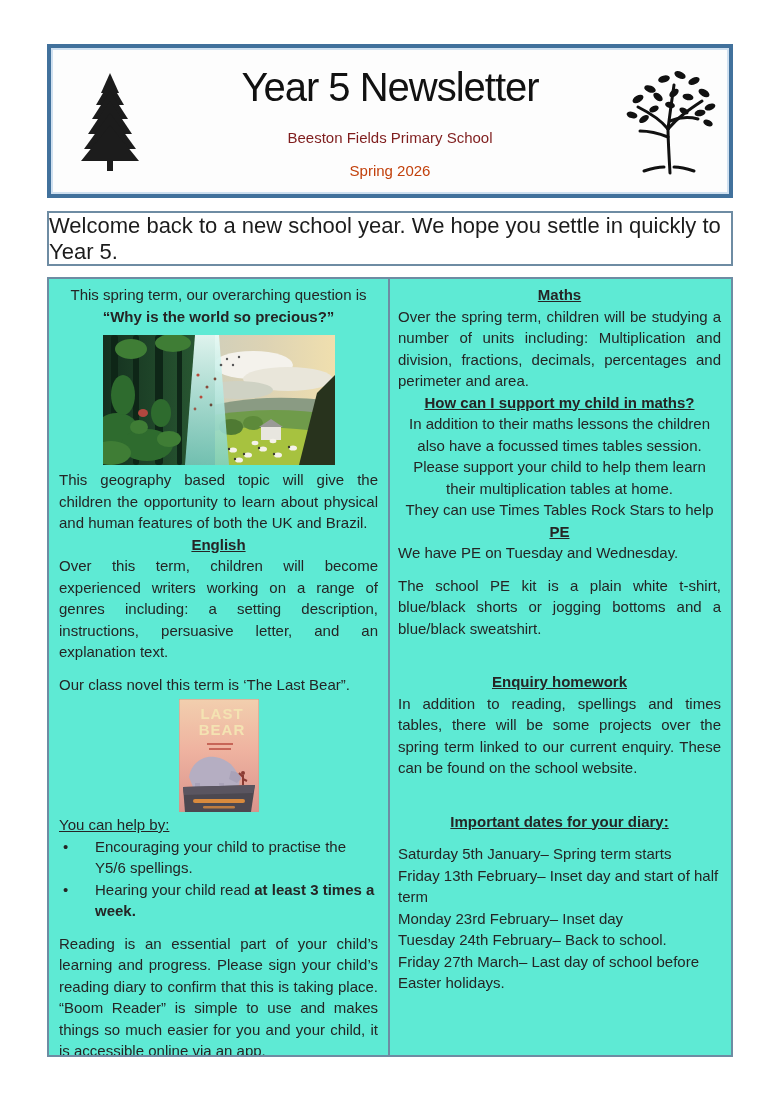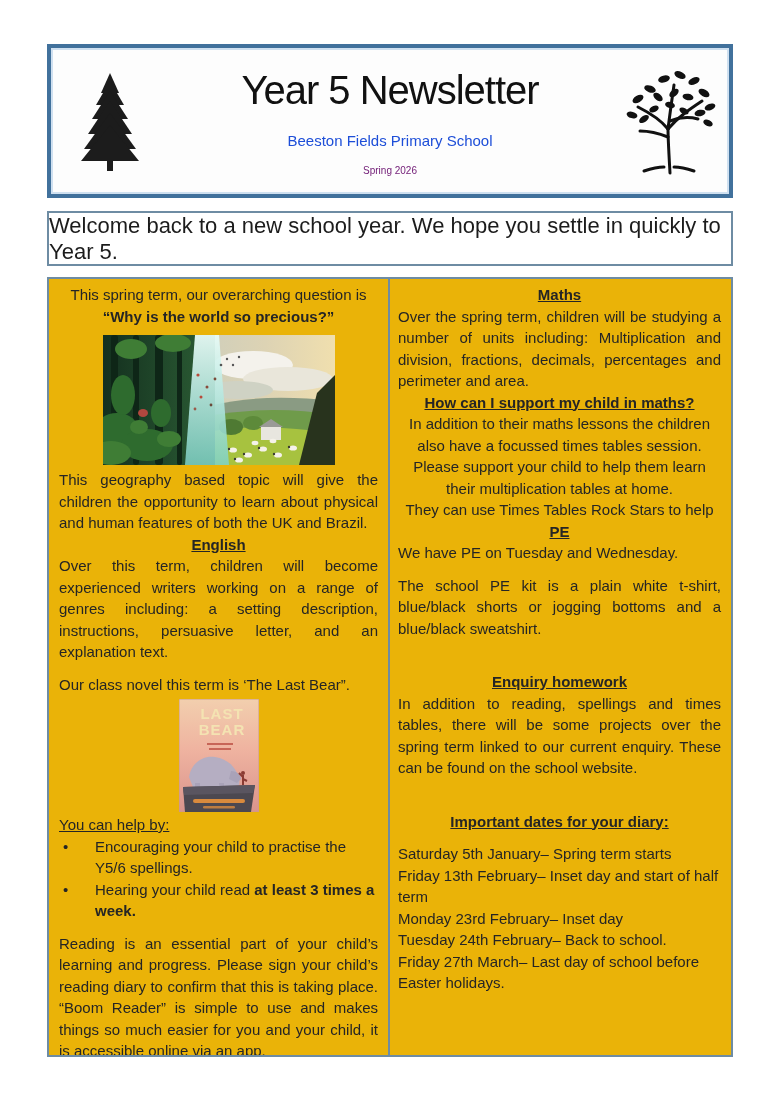--- a/index.html
+++ b/index.html
@@ -25,42 +25,42 @@
     box-shadow:inset 0 0 0 2px var(--header_inner);
     background:#fdfdfd;
     display:flex;align-items:center;
   }
   .header-tree{flex:0 0 118px;display:flex;align-items:center;justify-content:center;}
   .header-center{flex:1;text-align:center;}
   .newsletter-title{
     font-size:40px;line-height:44px;color:#111;
     letter-spacing:-1px;margin-top:2px;
   }
-  .school-name{font-size:15px;margin-top:20px;color:#1d4ed8;}
-  .term-name{font-size:10px;margin-top:16px;color:#701a75;}
+  .school-name{font-size:15px;margin-top:20px;color:#7f1d1d;}
+  .term-name{font-size:15px;margin-top:16px;color:#c2410c;}
 
   
   .welcome-box{
     position:absolute;left:47px;top:211px;width:686px;height:55px;
     border:2px solid var(--box_border);
     display:flex;align-items:flex-start;justify-content:center;
     font-size:22px;color:#1c1c1c;background:#fff;
   }
 
   
   .columns{
     position:absolute;left:47px;top:277px;width:686px;height:780px;
     display:flex;
   }
   .col{
     width:343px;height:780px;
     border:2px solid var(--box_border);
     padding:5px 10px 6px 10px;
     font-size:15px;line-height:21.5px;color:#252525;
-    background:#eab308;overflow:hidden;
+    background:#5eead4;overflow:hidden;
   }
   .col.right{border-left:none;padding-left:8px;}
   .center{text-align:center;}
   .just{text-align:justify;}
   .bold{font-weight:bold;}
   .heading{font-weight:bold;text-decoration:underline;text-align:center;}
   .underline{text-decoration:underline;}
 
   .forest-figure{display:block;margin:8px auto 4px auto;width:232px;height:130px;}
   .book-figure{display:block;margin:4px auto 2px auto;width:80px;height:113px;}

